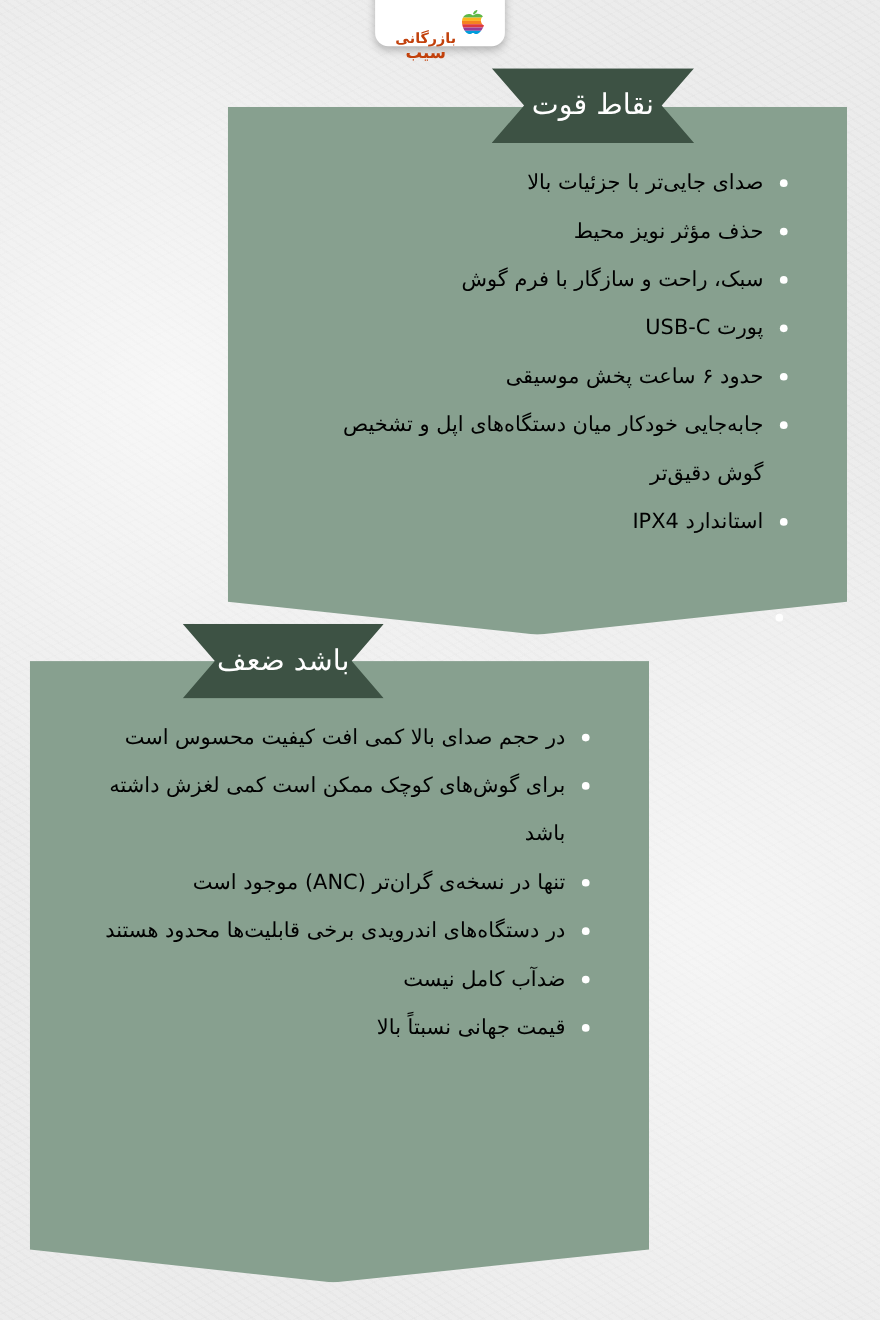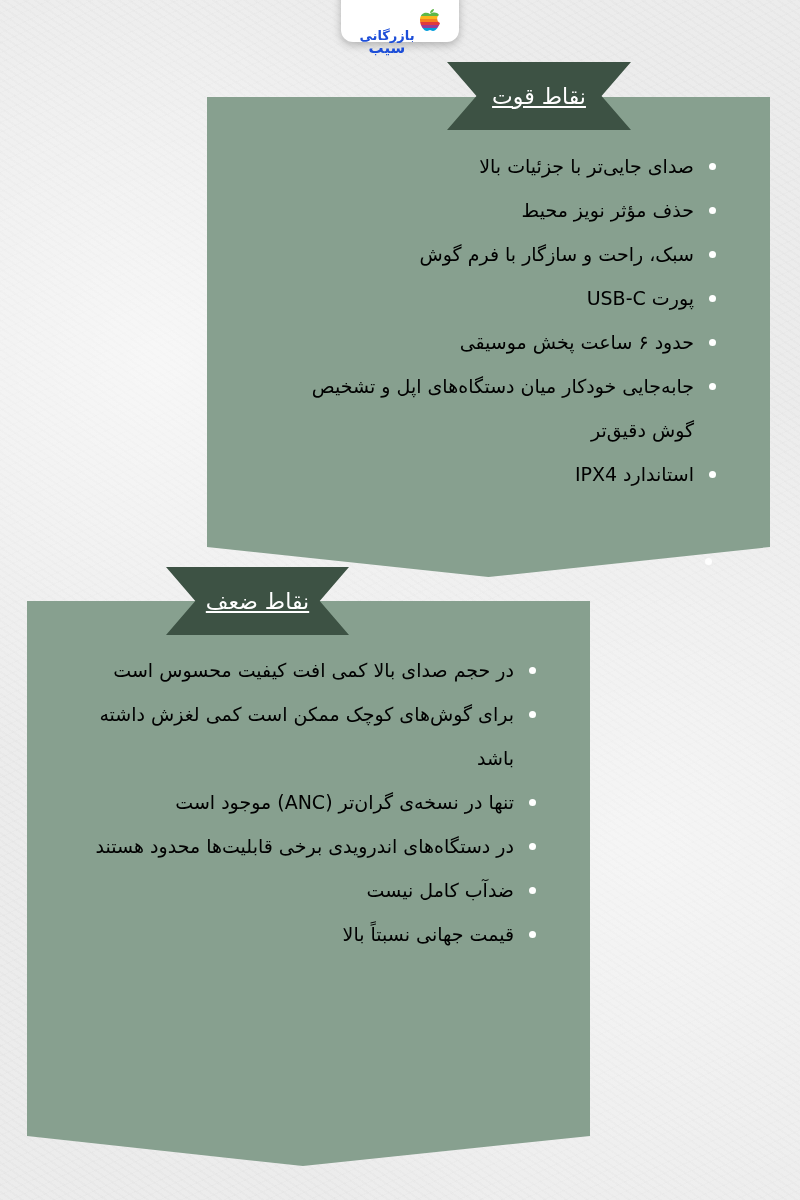--- a/index.html
+++ b/index.html
@@ -13,35 +13,34 @@
       repeating-linear-gradient(-25deg, rgba(0,0,0,0.012) 0 1px, rgba(255,255,255,0.015) 1px 9px);
     font-family: "DejaVu Sans", sans-serif;
   }
   .logo {
     position:absolute; left:341px; top:-10px; width:118px; height:52px;
     background:#fff; border-radius:0 0 12px 12px;
     box-shadow:0 3px 8px rgba(0,0,0,0.25);
     display:flex; align-items:center; justify-content:center; gap:4px;
     padding-top:8px; box-sizing:border-box;
   }
-  .logo-text { font-size:13px; font-weight:bold; color:#1d4ed8; line-height:13px; direction:rtl; text-align:center;margin-top:44px; }
+  .logo-text { font-size:13px; font-weight:bold; color:#c2410c; line-height:13px; direction:rtl; text-align:center;margin-top:44px; }
   .apple { width:22px; height:24px; }
   .panel {
     position:absolute; background:#87a08f; color:#fff;
   }
   .panel-strengths { left:207px; top:97px; width:563px; height:480px;
     clip-path: polygon(0 0, 100% 0, 100% 450px, 50% 480px, 0 450px); }
   .panel-weaknesses { left:27px; top:601px; width:563px; height:565px;
     clip-path: polygon(0 0, 100% 0, 100% 535px, 49% 565px, 0 535px); }
   .ribbon {
     position:absolute; background:#3d5244; color:#fff; height:68px;
     display:flex; align-items:center; justify-content:center;
-    font-size:22px; direction:rtl;
+    font-size:26px; direction:rtl;
     clip-path: polygon(0 0, 100% 0, 84% 50%, 100% 100%, 0 100%, 16% 50%);
-    text-decoration: underline;
   }
   .ribbon-strengths { left:447px; top:62px; width:184px; }
   .ribbon-weaknesses { left:166px; top:567px; width:183px; }
   ul.list {
     position:absolute; margin:0; padding:0; list-style:none;
     direction:rtl; text-align:right; font-size:19px; line-height:44px;
   }
   ul.list li { position:relative; padding-right:26px; }
   ul.list li::before {
     content:""; position:absolute; right:4px; top:19px; width:7px; height:7px;
@@ -84,21 +83,21 @@
   <li>حذف مؤثر نویز محیط</li>
   <li>سبک، راحت و سازگار با فرم گوش</li>
   <li>پورت USB-C</li>
   <li>حدود ۶ ساعت پخش موسیقی</li>
   <li>جابه‌جایی خودکار میان دستگاه‌های اپل و تشخیص گوش دقیق‌تر</li>
   <li>استاندارد IPX4</li>
 </ul>
 <div class="stray-dot"></div>
 
 <div class="panel panel-weaknesses"></div>
-<div class="ribbon ribbon-weaknesses">نقاط ضعف</div>
+<div class="ribbon ribbon-weaknesses">باشد ضعف</div>
 <ul class="list list-weaknesses">
   <li>در حجم صدای بالا کمی افت کیفیت محسوس است</li>
   <li>برای گوش‌های کوچک ممکن است کمی لغزش داشته باشد</li>
   <li>تنها در نسخه‌ی گران‌تر (ANC) موجود است</li>
   <li>در دستگاه‌های اندرویدی برخی قابلیت‌ها محدود هستند</li>
   <li>ضدآب کامل نیست</li>
   <li>قیمت جهانی نسبتاً بالا</li>
 </ul>
 
 </body></html>

